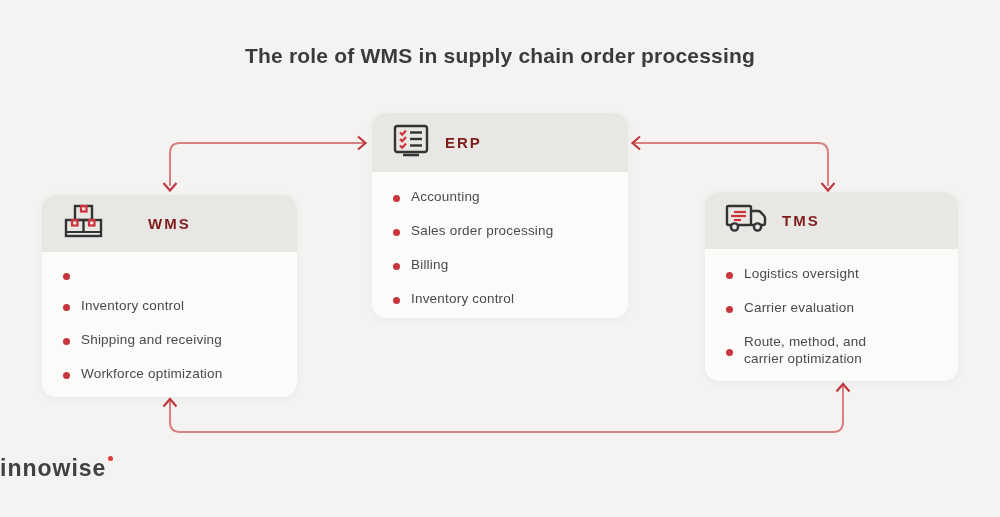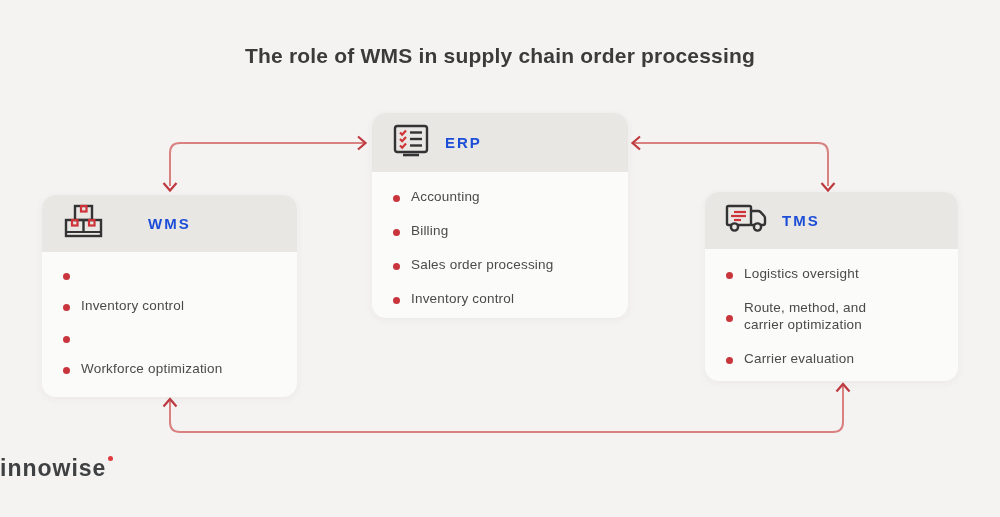--- a/index.html
+++ b/index.html
@@ -58,21 +58,21 @@
     gap:14px;
     padding-left:19px;
     background:var(--card-header);
     border-radius:14px 14px 0 0;
     box-sizing:border-box;
   }
   .card-label{
     font-size:15px;
     font-weight:700;
     letter-spacing:2px;
-    color:#1d4ed8;
+    color:#7f1d1d;
   }
   .card ul{
     list-style:none;
     margin:0;
     padding:7px 10px 0 21px;
   }
   .card li{
     display:flex;
     align-items:center;
     padding:8.5px 0;
@@ -161,20 +161,21 @@
     <ul>
       <li>
           <span class="bullet"></span>
         </li>
       <li>
           <span class="bullet"></span>
           <span class="item-text">Inventory control</span>
         </li>
       <li>
           <span class="bullet"></span>
+          <span class="item-text">Shipping and receiving</span>
         </li>
       <li>
           <span class="bullet"></span>
           <span class="item-text">Workforce optimization</span>
         </li>
     </ul>
   </section>
 
   <section class="card card-erp">
     <div class="card-header">
@@ -192,25 +193,25 @@
       </span>
       <span class="card-label">ERP</span>
     </div>
     <ul>
       <li>
           <span class="bullet"></span>
           <span class="item-text">Accounting</span>
         </li>
       <li>
           <span class="bullet"></span>
+          <span class="item-text">Sales order processing</span>
+        </li>
+      <li>
+          <span class="bullet"></span>
           <span class="item-text">Billing</span>
-        </li>
-      <li>
-          <span class="bullet"></span>
-          <span class="item-text">Sales order processing</span>
         </li>
       <li>
           <span class="bullet"></span>
           <span class="item-text">Inventory control</span>
         </li>
     </ul>
   </section>
 
   <section class="card card-tms">
     <div class="card-header">
@@ -227,25 +228,25 @@
       </span>
       <span class="card-label">TMS</span>
     </div>
     <ul>
       <li>
           <span class="bullet"></span>
           <span class="item-text">Logistics oversight</span>
         </li>
       <li>
           <span class="bullet"></span>
+          <span class="item-text">Carrier evaluation</span>
+        </li>
+      <li>
+          <span class="bullet"></span>
           <span class="item-text" style="max-width:150px">Route, method, and carrier optimization</span>
-        </li>
-      <li>
-          <span class="bullet"></span>
-          <span class="item-text">Carrier evaluation</span>
         </li>
     </ul>
   </section>
 
   <div class="logo">
     <span class="logo-inner">
       <span>innowise</span>
       <span class="logo-dot"></span>
     </span>
   </div>

